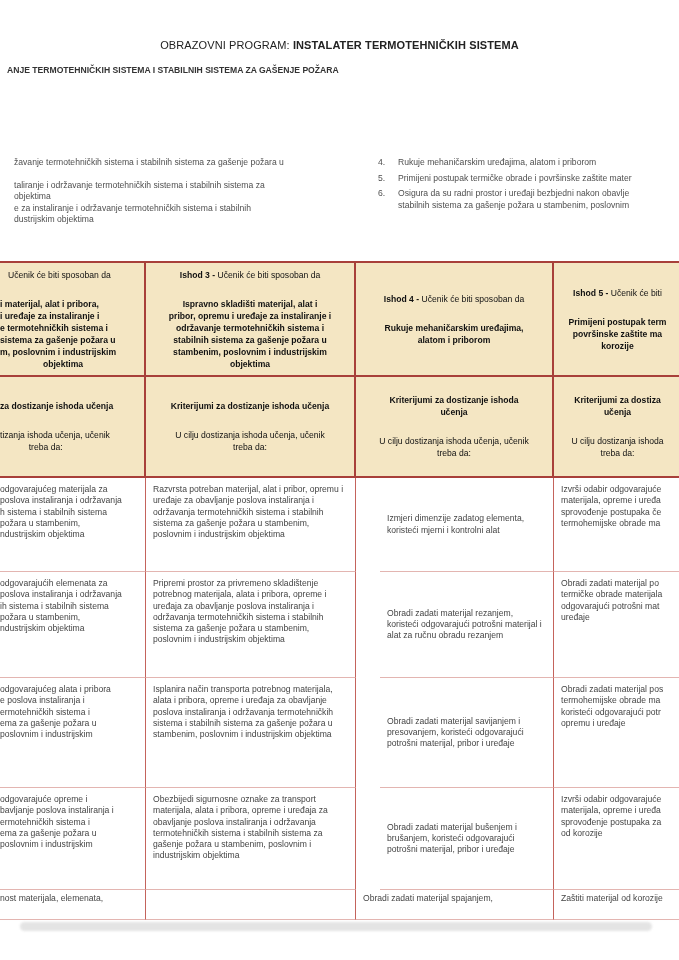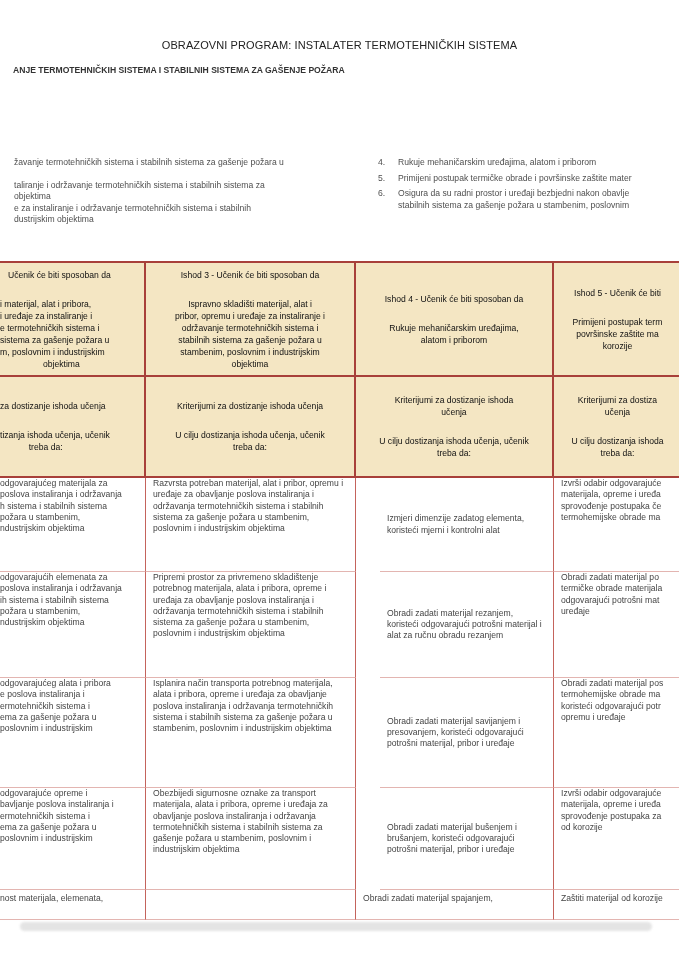--- a/index.html
+++ b/index.html
@@ -1,28 +1,28 @@
 <!DOCTYPE html>
 <html><head>
 <meta charset="utf-8">
 <style>
   * { margin:0; padding:0; box-sizing:border-box; }
   html,body { background:#ffffff; }
   body {
     position:relative; width:679px; height:960px; overflow:hidden;
     font-family:"Liberation Sans", sans-serif; color:#1f1f1f;
   }
-  .b { font-weight:normal; }
+  .b { font-weight:bold; }
   .pre { white-space:pre; }
   .prl { white-space:pre-line; }
 
   
   .doc-title { position:absolute; top:39px; left:0; width:679px; text-align:center;
     font-size:11px; letter-spacing:.1px; color:#222; }
-  .doc-subtitle { position:absolute; top:65px; left:13px; font-size:8.6px; font-weight:bold;
+  .doc-subtitle { position:absolute; top:65px; left:7px; font-size:8.6px; font-weight:bold;
     color:#333; white-space:pre; }
 
   
   .intro-left { position:absolute; top:157px; left:14px; width:360px;
     font-size:8.6px; line-height:11.4px; color:#4f4f4f; white-space:pre; overflow:hidden; }
   .intro-list { position:absolute; top:157px; left:378px; width:301px;
     font-size:8.6px; line-height:11.6px; color:#4f4f4f; overflow:hidden; }
   .intro-item { display:flex; margin-bottom:4px; }
   .intro-item .num { width:20px; flex:0 0 20px; }
   .intro-item .txt { white-space:pre; }
@@ -40,21 +40,21 @@
 
   
   .hd { background:#f4e6c3; border-right:2px solid #a8403a; border-bottom:2px solid #a8403a;
     color:#111; line-height:12px; display:flex; flex-direction:column;
     justify-content:center; align-items:center; text-align:center; padding:4px 5px; gap:17px; }
   .hd.left { align-items:flex-start; text-align:left; padding-left:0; }
   .hd.clip-r { padding-right:88px; } 
 
   
   .bc { background:#fff; border-right:1px solid #c4635c; border-bottom:1px solid #e3b5b1;
-    color:#454545; line-height:11.3px; padding:0 7px; }
+    color:#454545; line-height:11.3px; padding:6px 7px; }
   .bc.c1 { padding-left:0; }
   .bc.mid { display:flex; align-items:center;margin-left:24px; }
   .bc.clip-r { padding-right:0; }
 
   
   .shadow-bar { position:absolute; left:20px; top:922px; width:632px; height:9px;
     background:#dcdcdc; border-radius:5px; opacity:.75; filter:blur(1px); }
 </style>
 </head>
 <body>

